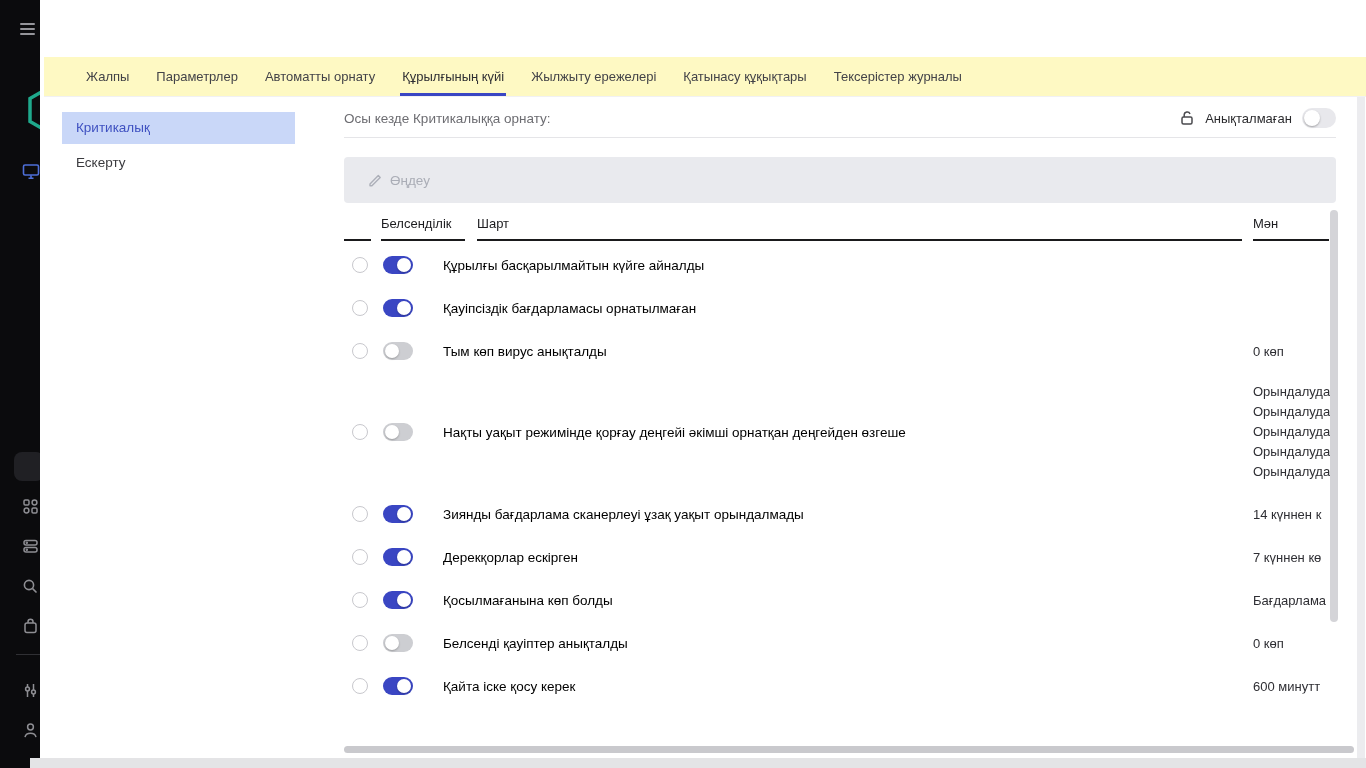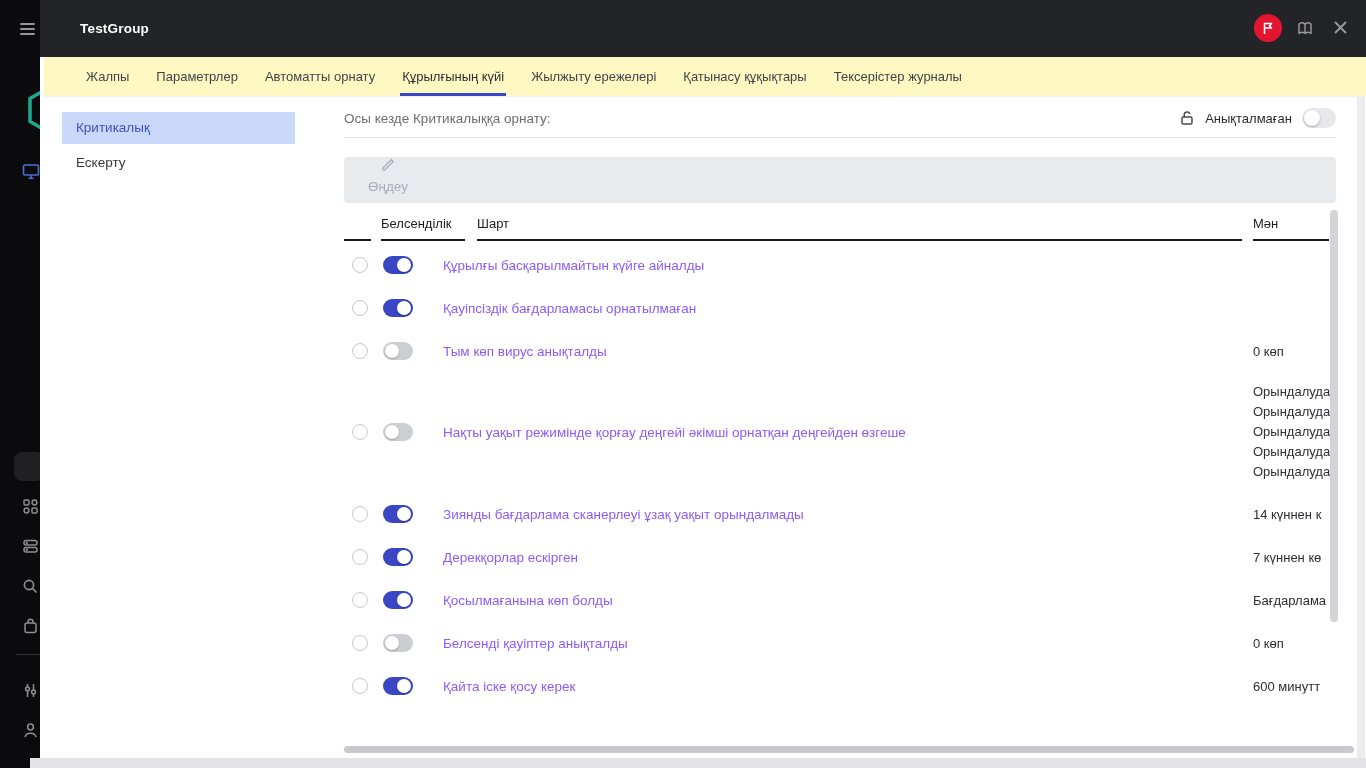--- a/index.html
+++ b/index.html
@@ -37,40 +37,40 @@
   .nav-item.selected{background:var(--pill-bg);color:var(--pill-text);}
   .nav-item + .nav-item{margin-top:6px;height:26px;line-height:26px;}
   
   .setlabel{position:absolute;left:304px;top:111px;font-size:13.5px;color:#6d6d72;}
   .setright{position:absolute;right:30px;top:108px;display:flex;align-items:center;gap:10px;}
   .setright .locklabel{font-size:13px;color:#2b2b2e;}
   .divider1{position:absolute;left:304px;top:137px;width:992px;height:1px;background:#e5e5e8;}
   
   .toolbar{position:absolute;left:304px;top:157px;width:992px;height:46px;background:var(--toolbar-bg);border-radius:4px;}
   .btn-edit{display:inline-flex;align-items:center;gap:8px;height:46px;padding-left:24px;
-            color:#aaadb6;font-size:13.5px;cursor:default;flex-direction:column;}
+            color:#aaadb6;font-size:13.5px;cursor:default;}
   
   .th{position:absolute;top:216px;font-size:13px;color:#1c1c1f;}
   .th.activity{left:341px;} .th.condition{left:437px;} .th.value{left:1213px;}
   .useg{position:absolute;top:239px;height:2px;background:#1a1a1c;}
   .tbody{position:absolute;left:304px;top:243px;width:986px;}
   .trow{position:relative;height:43px;}
   .trow.tall{height:120px;}
   .radio{position:absolute;left:8px;top:50%;margin-top:-8px;width:16px;height:16px;border:1.5px solid #c8c8cd;
          border-radius:50%;box-sizing:border-box;background:#fff;cursor:pointer;}
   .tgl{position:absolute;left:39px;top:50%;margin-top:-9px;width:30px;height:18px;border-radius:9px;
        background:#cdced2;cursor:pointer;}
   .tgl::after{content:"";position:absolute;left:2px;top:2px;width:14px;height:14px;border-radius:50%;
        background:#fff;box-shadow:0 1px 2px rgba(0,0,0,.25);}
   .tgl.on{background:var(--accent);}
   .tgl.on::after{left:14px;}
   .hdr-tgl{position:relative;width:34px;height:20px;border-radius:10px;background:#e8e8ec;cursor:pointer;}
   .hdr-tgl::after{content:"";position:absolute;left:2px;top:2px;width:16px;height:16px;border-radius:50%;
        background:#fff;box-shadow:0 1px 2px rgba(0,0,0,.3);}
-  .cond{position:absolute;left:99px;top:50%;transform:translateY(-50%);font-size:13.5px;color:#8b5cf6;white-space:nowrap;}
+  .cond{position:absolute;left:99px;top:50%;transform:translateY(-50%);font-size:13.5px;color:#000000;white-space:nowrap;}
   .val{position:absolute;left:909px;top:50%;transform:translateY(-50%);width:77px;overflow:hidden;
        white-space:nowrap;font-size:13px;color:#2e2e33;}
   .tall .val{top:10px;transform:none;height:100px;}
   .val-line{height:20px;line-height:20px;white-space:nowrap;overflow:hidden;}
   
   .vscroll-table{position:absolute;left:1290px;top:210px;width:8px;height:412px;border-radius:4px;background:#d4d4d8;cursor:pointer;}
   .vscroll-page{position:absolute;left:1317px;top:97px;width:8px;height:661px;background:#ececef;cursor:pointer;}
   .hscroll{position:absolute;left:304px;top:746px;width:1010px;height:7px;border-radius:3.5px;background:#c9c9cd;cursor:pointer;}
   svg{display:block;}
 </style>
@@ -137,40 +137,20 @@
       <svg width="17" height="17" viewBox="0 0 17 17" fill="none" stroke="#8e8e93" stroke-width="1.5">
         <circle cx="8.5" cy="5" r="2.9"></circle>
           <path d="M3 15.2 a5.6 4.8 0 0 1 11 0"></path>
       </svg>
     </div>
   </div>
   <div class="rail-foot"></div>
 
   <div class="modal">
 
-    <div class="mheader">
-      <div class="mtitle">TestGroup</div>
-      <div class="badge">
-        <svg width="14" height="14" viewBox="0 0 14 14" fill="none" stroke="#fff" stroke-width="1.5">
-          <path d="M3.5 13 V1.8"></path>
-            <path d="M3.5 2.5 h7 l-2 2.3 2 2.3 h-7" stroke-linejoin="round"></path>
-        </svg>
-      </div>
-      <div class="hic book">
-        <svg width="18" height="16" viewBox="0 0 16 16" fill="none" stroke="#9b9b9f" stroke-width="1.4">
-          <path d="M2 4 C3.5 2.5 6 2.5 8 4 C10 2.5 12.5 2.5 14 4 V13.5 C12.5 12 10 12 8 13.5 C6 12 3.5 12 2 13.5 Z" stroke-linejoin="round"></path>
-          <path d="M8 4 V13.5"></path>
-        </svg>
-      </div>
-      <div class="hic close">
-        <svg width="15" height="15" viewBox="0 0 15 15" stroke="#9b9b9f" stroke-width="1.8">
-          <path d="M2 2 L13 13 M13 2 L2 13"></path>
-        </svg>
-      </div>
-    </div>
 
     <div class="tabs" id="tabs">
         <div class="tab">Жалпы</div>
         <div class="tab">Параметрлер</div>
         <div class="tab">Автоматты орнату</div>
         <div class="tab active">Құрылғының күйі</div>
         <div class="tab">Жылжыту ережелері</div>
         <div class="tab">Қатынасу құқықтары</div>
         <div class="tab">Тексерістер журналы</div>
       </div>

